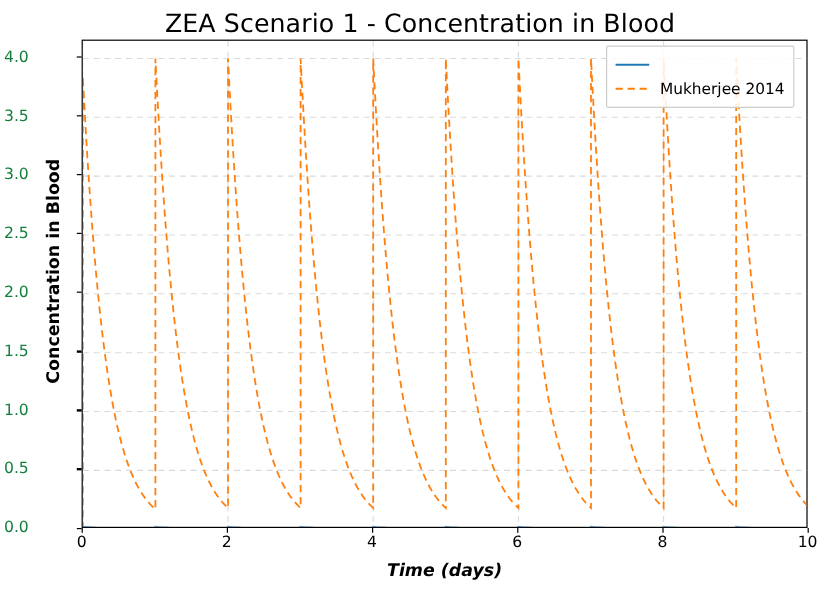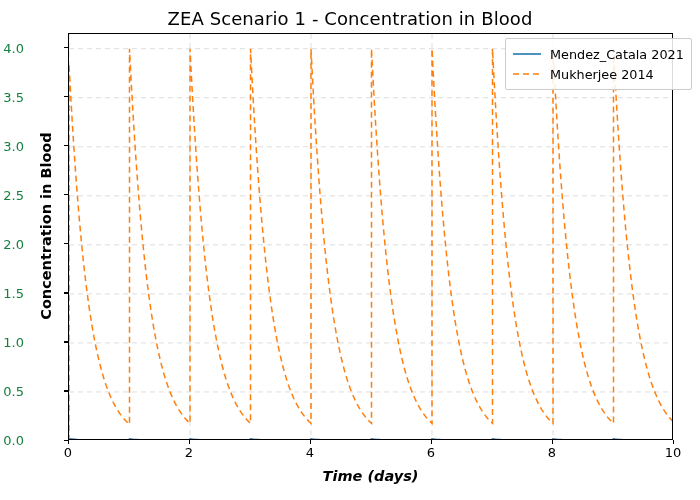--- a/index.html
+++ b/index.html
@@ -18,21 +18,21 @@
     width: 700px;
     height: 500px;
     background: #ffffff;
   }
   #chart-title {
     position: absolute;
     left: 0;
     top: 8px;
     width: 700px;
     text-align: center;
-    font-size: 18px;
+    font-size: 21px;
     color: #000000;
     letter-spacing: 0.1px;
   }
   #plot-area {
     position: absolute;
     left: 68px;
     top: 33px;
     width: 605px;
     height: 407px;
     border: 1.15px solid #000000;
@@ -198,21 +198,20 @@
   <div id="xlabel">Time (days)</div>
   <div id="ylabel">Concentration in Blood</div>
 
   <div id="legend">
     <div class="legend-row">
       <span class="legend-swatch">
         <svg width="30" height="12" viewBox="0 0 30 12">
           <line x1="1" y1="6" x2="29" y2="6" stroke="#1f77b4" stroke-width="1.6"></line>
         </svg>
       </span>
-      <span class="legend-text">Mendez_Catala 2021</span>
     </div>
     <div class="legend-row">
       <span class="legend-swatch">
         <svg width="30" height="12" viewBox="0 0 30 12">
           <line x1="1" y1="6" x2="29" y2="6" stroke="#ff7f0e" stroke-width="1.6" stroke-dasharray="6,4"></line>
         </svg>
       </span>
       <span class="legend-text">Mukherjee 2014</span>
     </div>
   </div>

